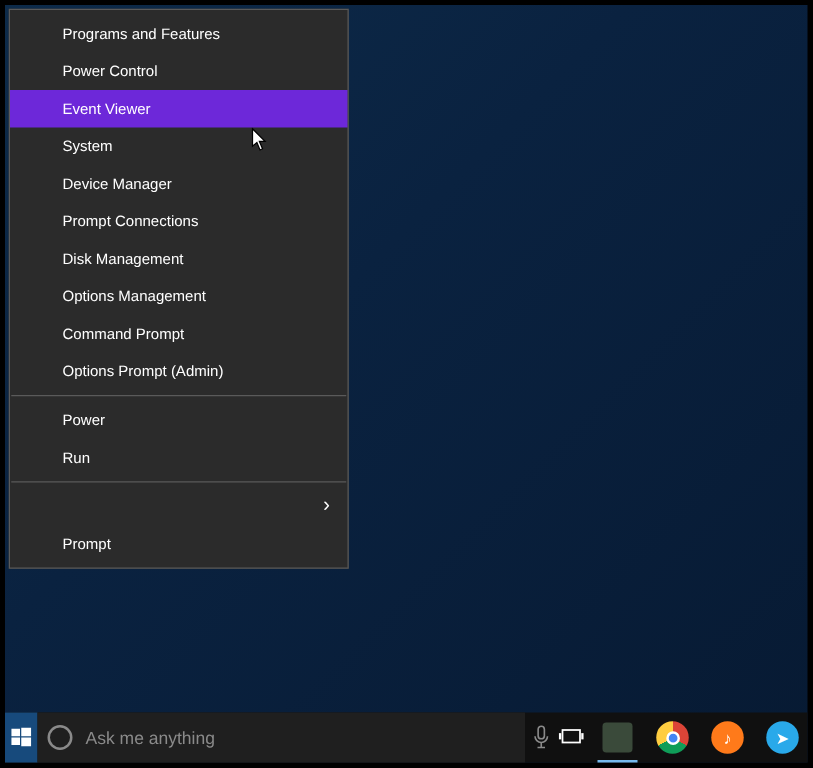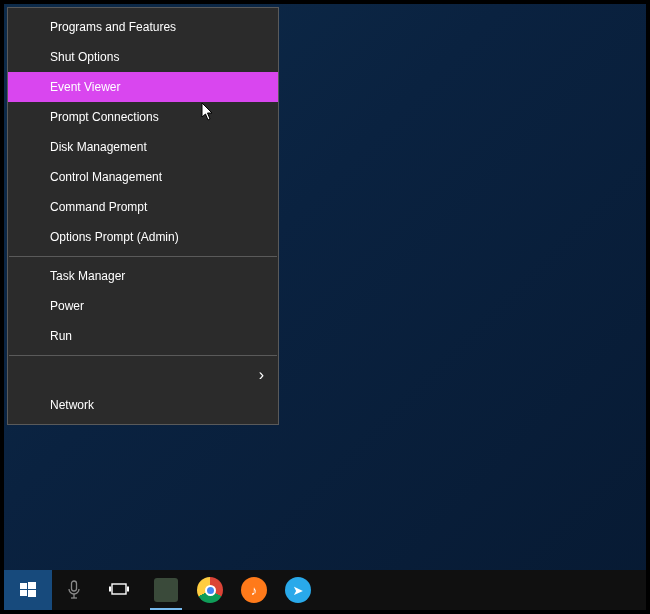--- a/index.html
+++ b/index.html
@@ -26,21 +26,21 @@
   .menu-item {
     position: relative;
     height: 30px;
     line-height: 30px;
     padding: 0 16px 0 42px;
     font-size: 12px;
     color: #fff;
     cursor: default;
     white-space: nowrap;
   }
-  .menu-item.hover { background: #d946ef; }
+  .menu-item.hover { background: #6d28d9; }
   .menu-sep {
     height: 1px;
     background: #5a5a5a;
     margin: 4px 1px;
   }
   .submenu-arrow {
     position: absolute;
     right: 14px;
     top: 50%;
     transform: translateY(-50%);
@@ -125,51 +125,56 @@
     background: #4285f4; border: 2px solid #fff;
   }
 </style>
 </head>
 <body>
 
 <div class="frame">
 
   <div class="menu" id="winx-menu">
       <div class="menu-item"><span>Programs and Features</span></div>
-      <div class="menu-item"><span>Shut Options</span></div>
+      <div class="menu-item"><span>Power Control</span></div>
       <div class="menu-item hover"><span>Event Viewer</span></div>
+      <div class="menu-item"><span>System</span></div>
+      <div class="menu-item"><span>Device Manager</span></div>
       <div class="menu-item"><span>Prompt Connections</span></div>
       <div class="menu-item"><span>Disk Management</span></div>
-      <div class="menu-item"><span>Control Management</span></div>
+      <div class="menu-item"><span>Options Management</span></div>
       <div class="menu-item"><span>Command Prompt</span></div>
       <div class="menu-item"><span>Options Prompt (Admin)</span></div>
       <div class="menu-sep"></div>
-      <div class="menu-item"><span>Task Manager</span></div>
       <div class="menu-item"><span>Power</span></div>
       <div class="menu-item"><span>Run</span></div>
       <div class="menu-sep"></div>
       <div class="menu-item"><span class="submenu-arrow" style="font-size: 16px;">›</span></div>
-      <div class="menu-item"><span>Network</span></div>
+      <div class="menu-item"><span>Prompt</span></div>
     </div>
 
   <svg class="cursor" viewBox="0 0 14 20">
     <path d="M1 1 L1 15 L4.5 12 L7 18 L9 17 L6.5 11 L11 11 Z" fill="#fff" stroke="#000" stroke-width="1"></path>
   </svg>
 
   <div class="taskbar">
 
     <div class="start-btn">
       <svg width="16" height="16" viewBox="0 0 16 16">
         <rect x="0" y="1" width="7" height="6" fill="#ffffff"></rect>
         <rect x="8" y="0" width="8" height="7" fill="#ffffff"></rect>
         <rect x="0" y="8" width="7" height="6" fill="#ffffff"></rect>
         <rect x="8" y="8" width="8" height="7" fill="#ffffff"></rect>
       </svg>
     </div>
 
+    <div class="search-box">
+      <div class="search-cortana"></div>
+      <span>Ask me anything</span>
+    </div>
 
     <div class="mic-btn">
       <svg width="14" height="20" viewBox="0 0 14 20">
         <rect x="4.5" y="1" width="5" height="10" rx="2.5" fill="none" stroke="#8a8a8a" stroke-width="1.3"></rect>
         <path d="M2 9 a5 5 0 0 0 10 0" fill="none" stroke="#8a8a8a" stroke-width="1.3"></path>
         <line x1="7" y1="14" x2="7" y2="18" stroke="#8a8a8a" stroke-width="1.3"></line>
         <line x1="4" y1="18" x2="10" y2="18" stroke="#8a8a8a" stroke-width="1.3"></line>
       </svg>
     </div>
 

